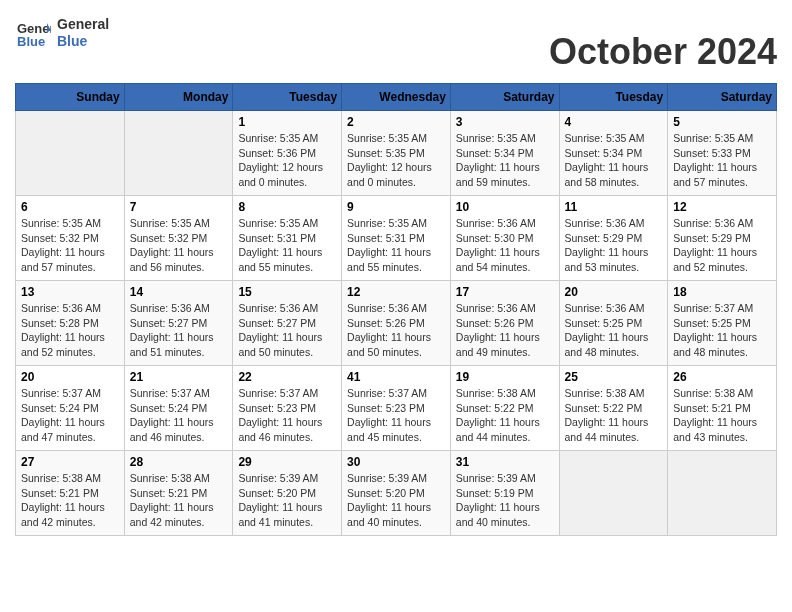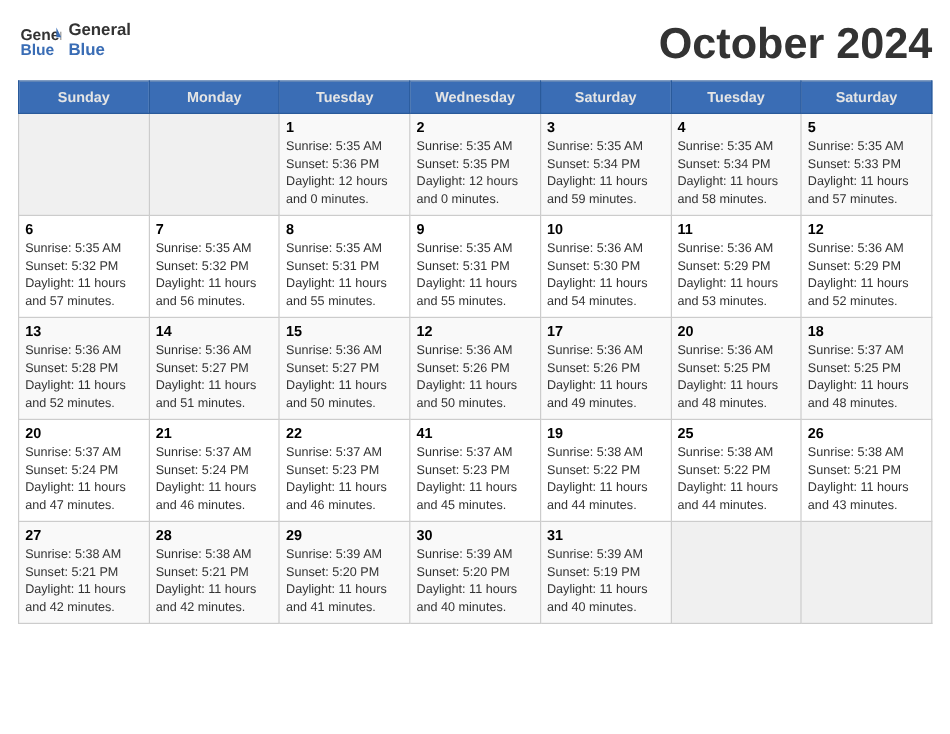--- a/index.html
+++ b/index.html
@@ -25,35 +25,36 @@
       width: 36px;
       height: 36px;
     }
     .title-block {
       text-align: right;
     }
     .month-title {
       font-size: 36px;
       font-weight: bold;
       color: #333;
+      margin-top: 16px;
     }
     .location-title {
       font-size: 15px;
       color: #555;
     }
     table {
       width: 100%;
       border-collapse: collapse;
       font-size: 11px;
     }
     thead tr th {
       background: #3a6db5;
-      color: #e5e5e5;
+      color: #000000;
       padding: 6px 4px;
-      text-align: center;
+      text-align: right;
       font-size: 12px;
       font-weight: bold;
       border: 1px solid #2a5a9a;
     }
     tbody tr td {
       border: 1px solid #ccc;
       padding: 4px 5px;
       vertical-align: top;
       height: 85px;
       width: 14.28%;

